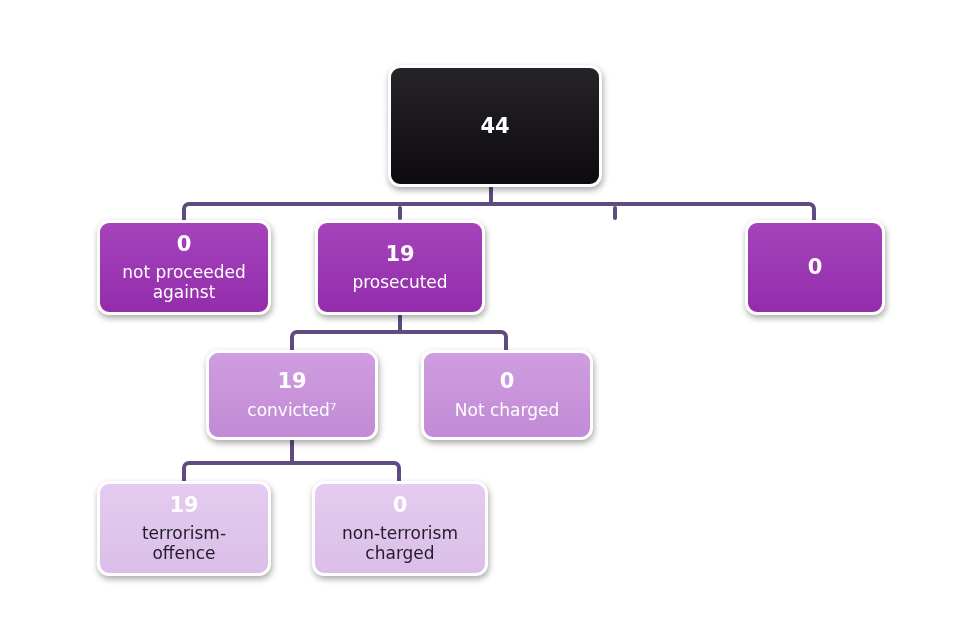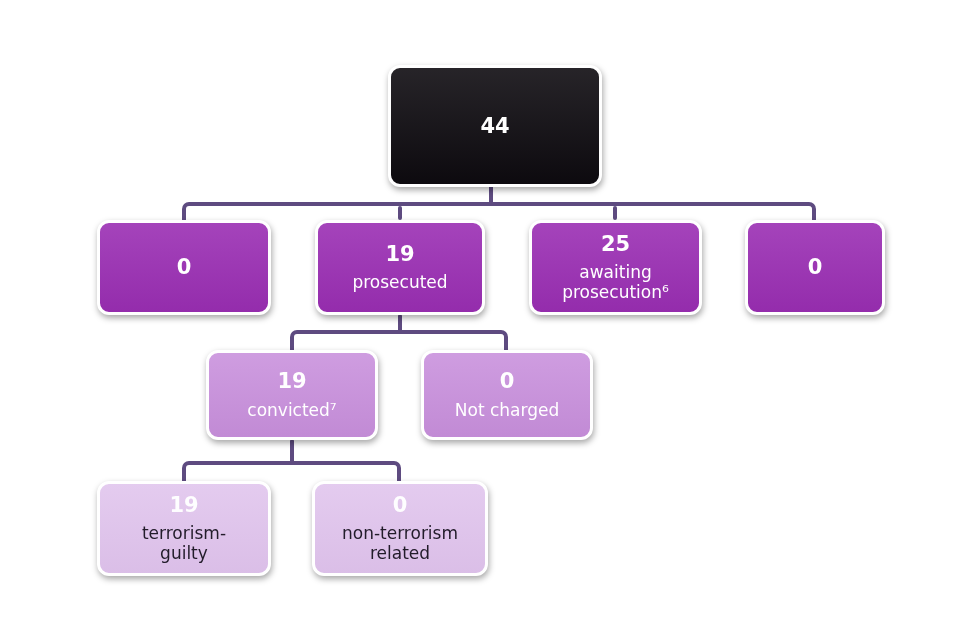--- a/index.html
+++ b/index.html
@@ -87,52 +87,49 @@
 
   <div class="stub" style="left:290px; top:439px; height:24px;"></div>
   <div class="bracket" style="left:182px; top:461px; width:219px; height:20px;"></div>
 
   <div class="node l1" style="left:388px; top:65px; width:214px; height:122px;">
     <div class="num">44</div>
   </div>
 
   <div class="node l2" style="left:97px; top:220px; width:174px; height:95px;">
     <div class="num">0</div>
+    <div class="label">not proceeded
+against</div>
   </div>
 
   <div class="node l2" style="left:315px; top:220px; width:170px; height:95px;">
     <div class="num">19</div>
     <div class="label">prosecuted</div>
   </div>
 
-  <div class="node l2" style="left:529px; top:220px; width:173px; height:95px;">
-    <div class="num">25</div>
-    <div class="label">awaiting
-prosecution⁶</div>
-  </div>
 
   <div class="node l2" style="left:745px; top:220px; width:140px; height:95px;">
     <div class="num">0</div>
   </div>
 
   <div class="node l3" style="left:206px; top:350px; width:172px; height:90px;">
     <div class="num">19</div>
     <div class="label">convicted⁷</div>
   </div>
 
   <div class="node l3" style="left:421px; top:350px; width:172px; height:90px;">
     <div class="num">0</div>
     <div class="label">Not charged</div>
   </div>
 
   <div class="node l4" style="left:97px; top:481px; width:174px; height:95px;">
     <div class="num">19</div>
     <div class="label">terrorism-
-guilty</div>
+offence</div>
   </div>
 
   <div class="node l4" style="left:312px; top:481px; width:176px; height:95px;">
     <div class="num">0</div>
     <div class="label">non-terrorism
-related</div>
+charged</div>
   </div>
 
 </div>
 
 </body></html>

